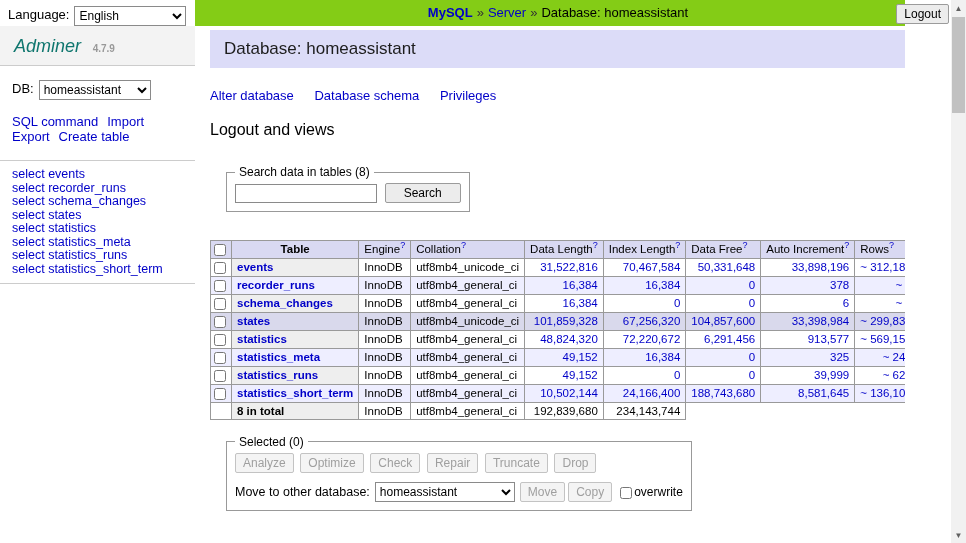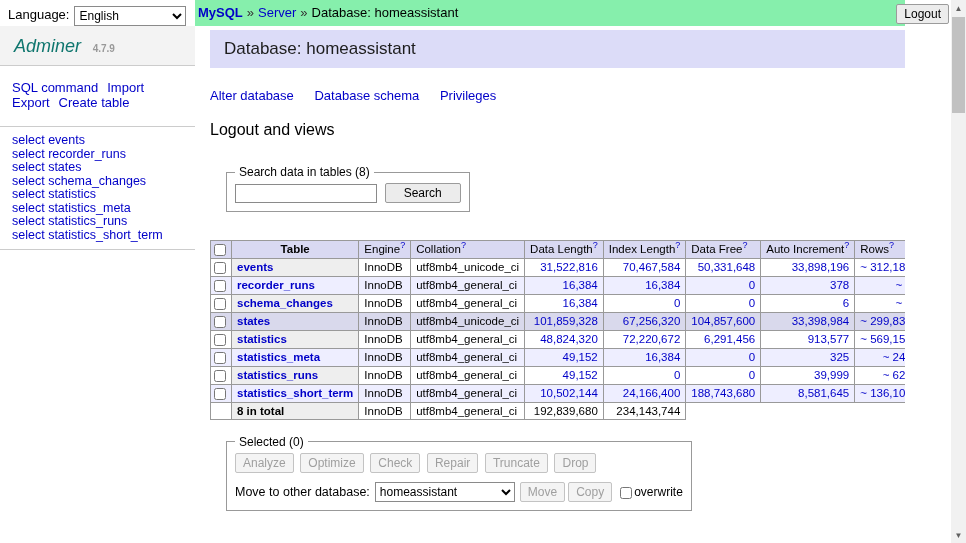--- a/index.html
+++ b/index.html
@@ -21,21 +21,21 @@
   }
   button:disabled { color: #9f9f9f; border-color: #c3c3c3; background: #f4f4f4; }
   input[type=text] { border: 1px solid #8a8a8a; height: 19px; font-size: 12px; padding: 1px 3px; }
   input[type=checkbox] { margin: 0 2px 0 0; width: 12px; height: 12px; vertical-align: middle; }
 
   
   .lang { position: absolute; top: 6px; left: 8px; }
   .lang select { width: 112px; margin-left: 5px; vertical-align: middle; }
   .breadcrumb {
     position: absolute; left: 195px; top: 0; width: 710px; height: 26px;
-    background: #86efac; line-height: 26px; padding-left: 3px; white-space: nowrap;
+    background: #84cc16; line-height: 26px; padding-left: 16px; white-space: nowrap; text-align: center;
   }
   .breadcrumb .b-strong { font-weight: bold; }
   .breadcrumb .sep { color: #333; margin: 0 4px; }
   .logout-btn { position: absolute; top: 4px; right: 17px; padding: 2px 7px; }
 
   
   .scrollbar { position: absolute; top: 0; right: 0; width: 15px; height: 543px; background: #f1f1f1; }
   .sb-btn { height: 16px; display: flex; align-items: center; justify-content: center; font-size: 8px; color: #606060; }
   .sb-btn.down { position: absolute; bottom: 0; left: 0; right: 0; }
   .sb-thumb { position: absolute; top: 17px; left: 1px; width: 13px; height: 96px; background: #c1c1c1; }
@@ -102,30 +102,33 @@
   <div class="sb-thumb"></div>
   <div class="sb-btn down">▼</div>
 </div>
 
 <div class="sidebar">
   <div class="logo">
     <span class="logo-name">Adminer</span>
     <span class="logo-ver">4.7.9</span>
   </div>
   <div class="side-body">
+    <p class="db-row">
+      <span>DB:</span><select><option>homeassistant</option></select>
+    </p>
     <p class="side-links">
       <a>SQL command</a><a>Import</a><br>
       <a>Export</a><a>Create table</a>
     </p>
   </div>
   <div class="tables-list">
     <a>select events</a>
     <a>select recorder_runs</a>
+    <a>select schema_changes</a>
     <a>select states</a>
-    <a>select schema_changes</a>
     <a>select statistics</a>
     <a>select statistics_meta</a>
     <a>select statistics_runs</a>
     <a>select statistics_short_term</a>
   </div>
 </div>
 
 <div class="main">
   <h2>Database: homeassistant</h2>
 

